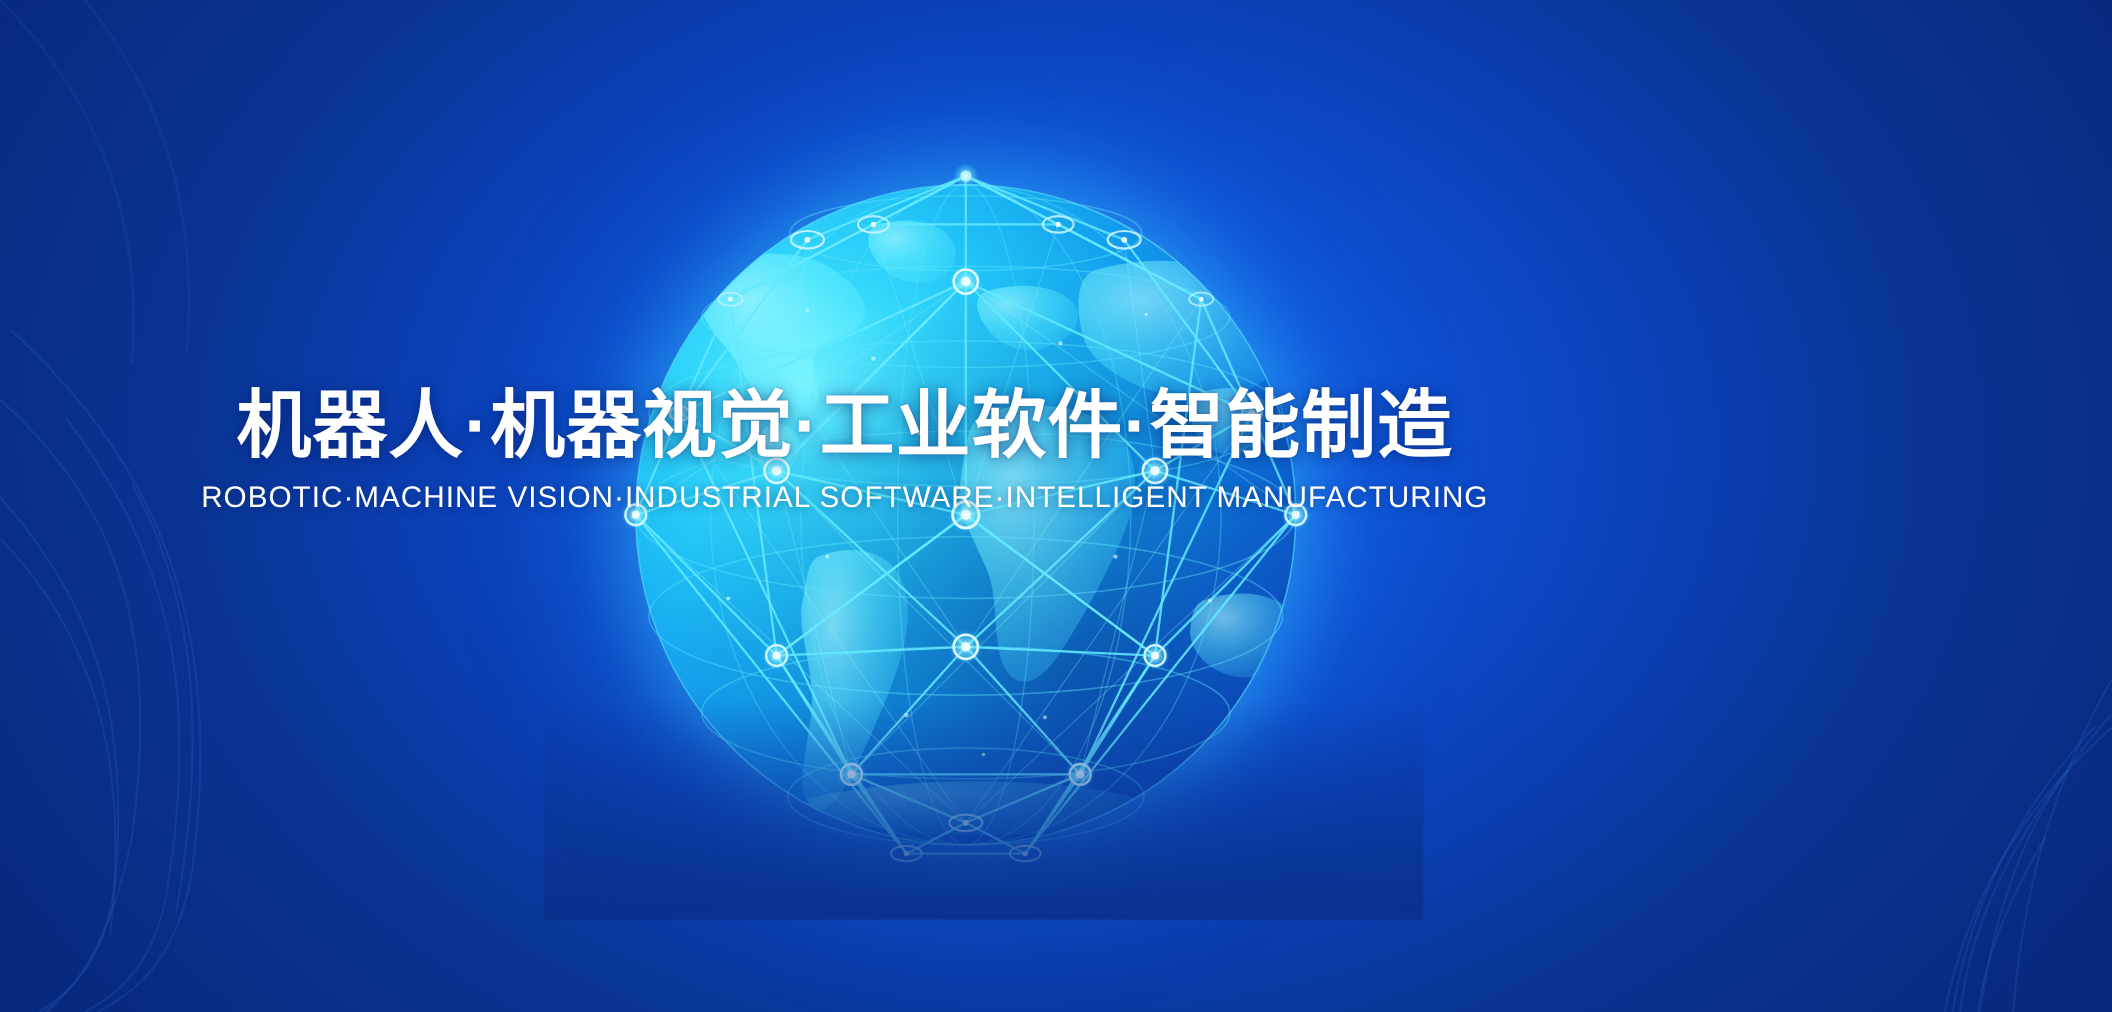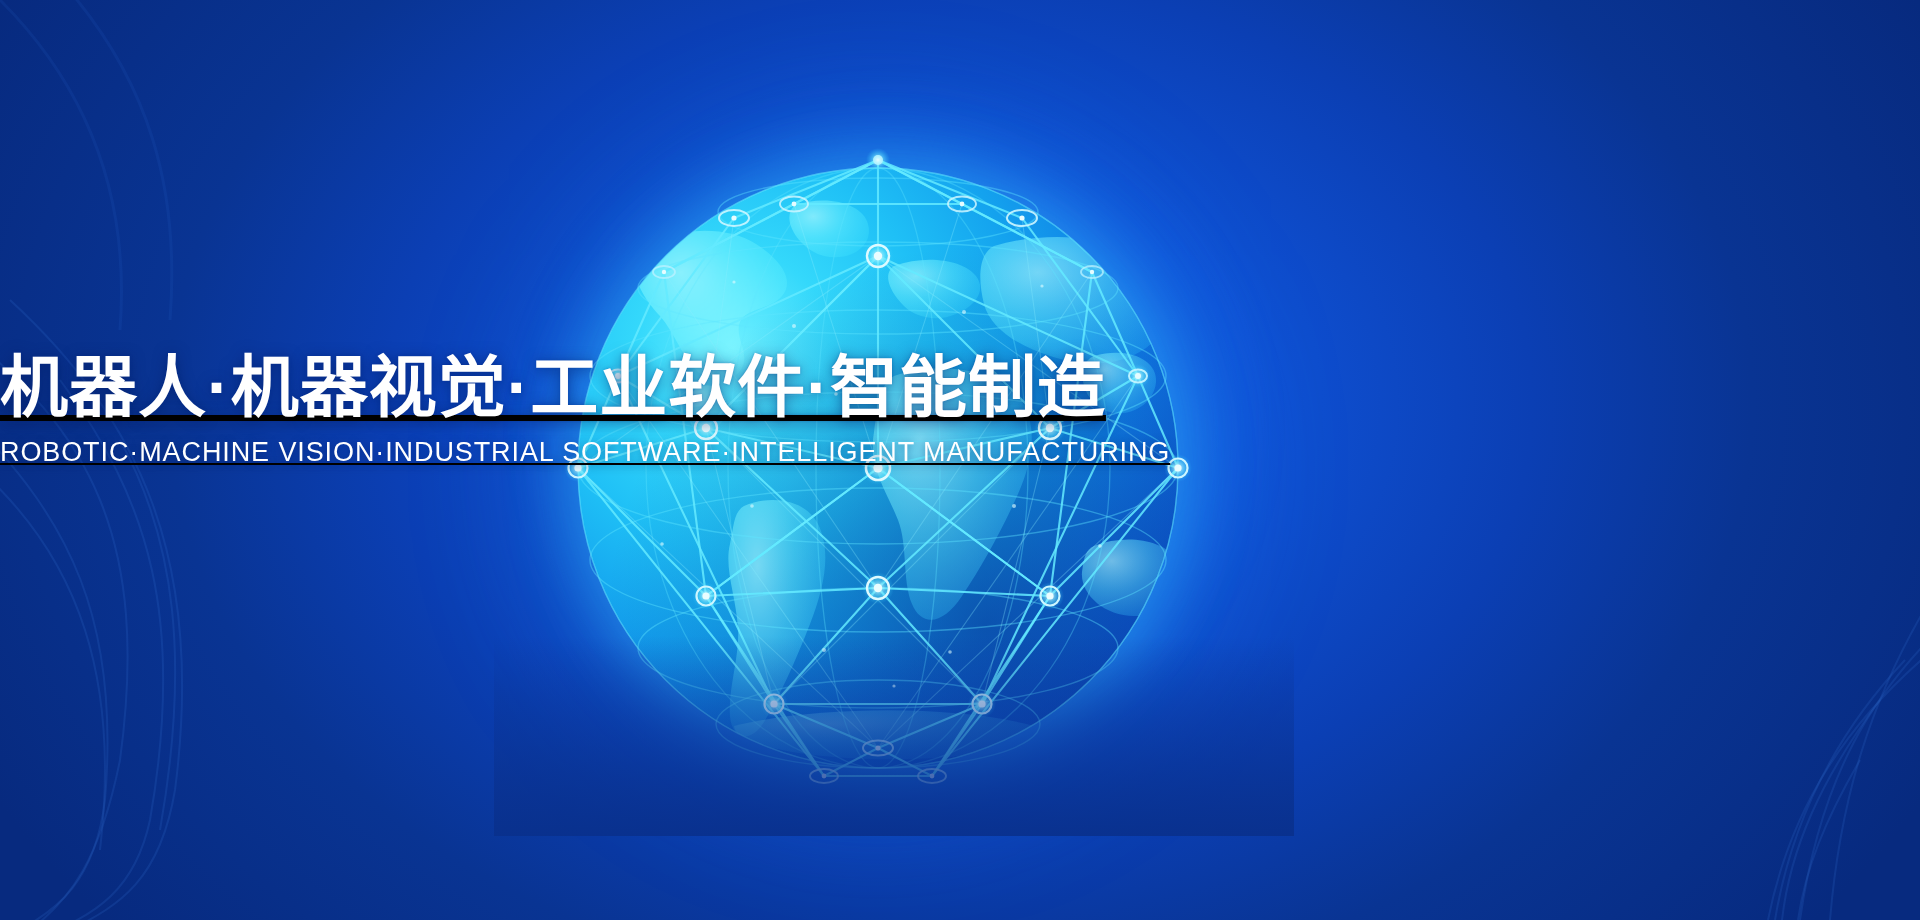--- a/index.html
+++ b/index.html
@@ -88,23 +88,22 @@
     background: linear-gradient(180deg, rgba(10,55,160,0) 0%, rgba(10,52,150,.55) 48%, rgba(9,48,140,.92) 100%);
     pointer-events: none;
   }
 
   
   .copy {
     position: absolute;
     left: 0;
     top: 348px;
     width: 1536px;
-    text-align: left;
+    text-align: center;
     pointer-events: none;
-    text-decoration: underline;
   }
   .headline {
     margin: 0;
     font-size: 68px;
     line-height: 78px;
     font-weight: 700;
     color: #ffffff;
     letter-spacing: 1px;
     text-shadow: 0 2px 14px rgba(3,28,95,.55), 0 0 3px rgba(10,50,150,.35);
     white-space: nowrap;

